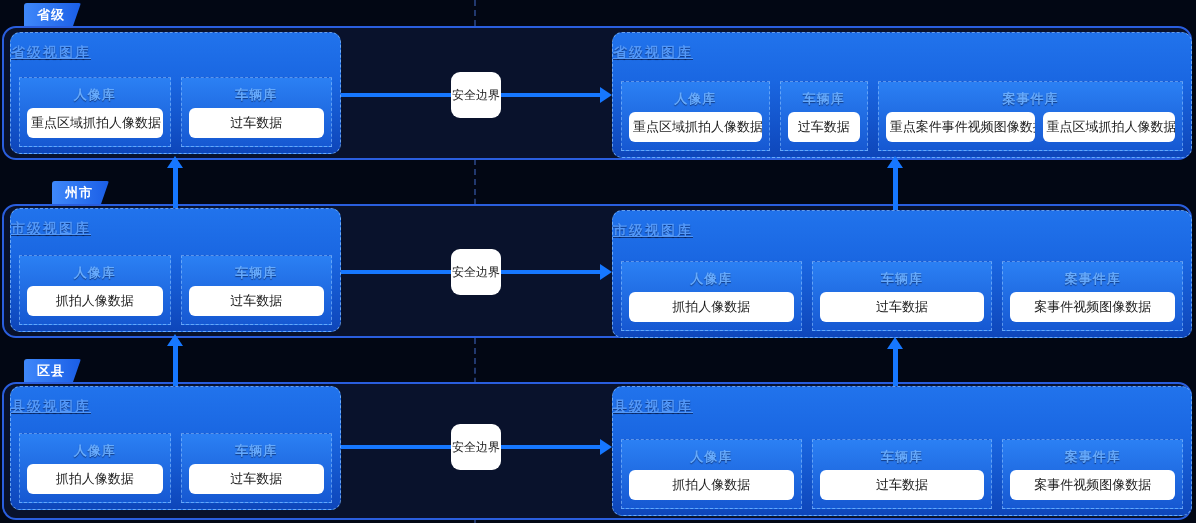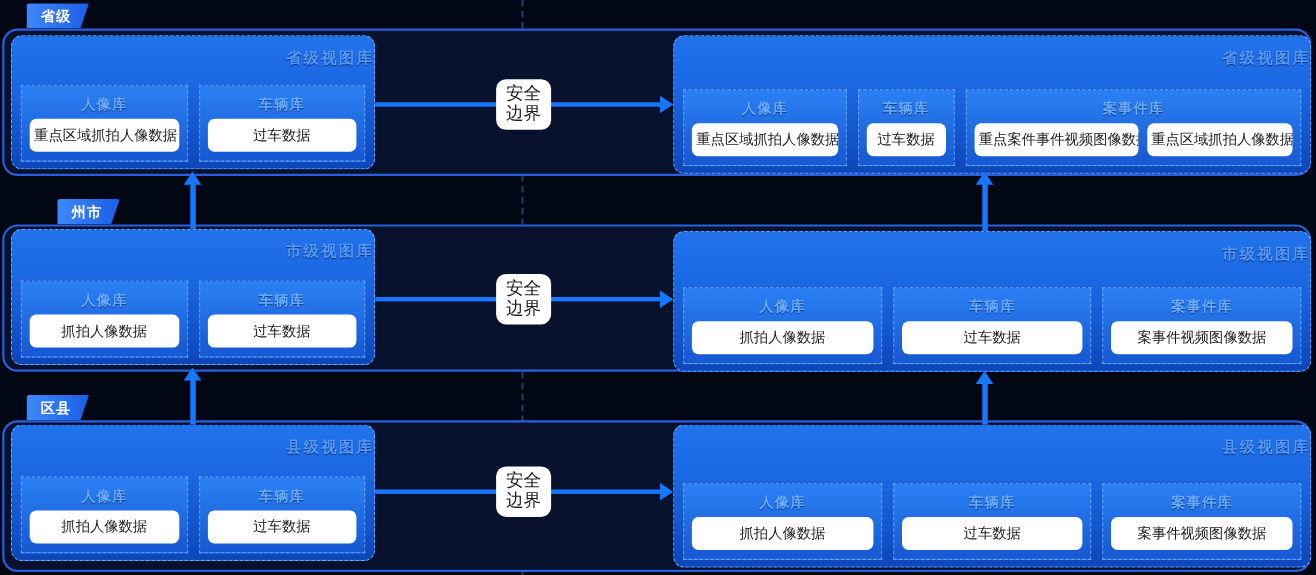--- a/index.html
+++ b/index.html
@@ -12,22 +12,22 @@
                  border:2px solid #2a5ede;border-radius:14px;background:#09122c;z-index:2;}
   
   .row-tab{position:absolute;left:24px;height:23px;line-height:23px;padding:0 16px 0 13px;
            background:linear-gradient(90deg,#3f88fa,#1a5ee6);color:#fff;font-weight:bold;
            font-size:13px;letter-spacing:1px;z-index:4;border-radius:3px 2px 0 0;
            clip-path:polygon(0 0,100% 0,calc(100% - 8px) 100%,0 100%);}
   
   .mainbox{position:absolute;box-sizing:border-box;border-radius:10px;
            background:linear-gradient(180deg,#2173ec 0%,#1a67e2 38%,#0e46ba 100%);
            border:1px dashed rgba(140,195,255,.7);z-index:3;}
-  .mainbox .title{text-align:right;font-size:14px;font-weight:bold;color:#5398f8;
-                  letter-spacing:2px;margin-top:11px;text-shadow:0 1px 1px rgba(4,14,50,.6);}
+  .mainbox .title{text-align:left;font-size:14px;font-weight:bold;color:#5398f8;
+                  letter-spacing:2px;margin-top:11px;text-shadow:0 1px 1px rgba(4,14,50,.6);text-decoration:underline;}
   .cols{position:absolute;left:8px;right:8px;bottom:6px;display:flex;gap:10px;}
   .subbox{flex:1 1 0;position:relative;height:70px;box-sizing:border-box;border-radius:0;
           background:linear-gradient(180deg,#2b80f4 0%,#1658d2 100%);
           border:1px dashed rgba(150,200,255,.55);}
   .sublabel{text-align:center;font-size:13px;font-weight:bold;color:#66aafc;
             letter-spacing:1px;margin-top:8px;text-shadow:0 1px 1px rgba(4,14,50,.55);}
   .items{position:absolute;left:7px;right:7px;bottom:8px;display:flex;gap:8px;font-family:Liberation Serif, serif;}
   .white-item{flex:1 1 0;background:#fff;border-radius:6px;height:30px;line-height:30px;
               text-align:center;font-size:13px;color:#1a1a1a;white-space:nowrap;
               padding:0 4px;overflow:hidden;}
@@ -38,22 +38,22 @@
   .harrow{position:absolute;height:4px;background:#1677ff;z-index:5;}
   .harrow .head{position:absolute;right:-11px;top:-6px;width:0;height:0;
                 border-left:12px solid #1677ff;border-top:8px solid transparent;
                 border-bottom:8px solid transparent;}
   .varrow{position:absolute;width:5px;background:#1677ff;z-index:5;}
   .varrow .head{position:absolute;top:-11px;left:-6px;width:0;height:0;
                 border-bottom:12px solid #1677ff;border-left:8px solid transparent;
                 border-right:8px solid transparent;}
   
   .boundary{position:absolute;width:50px;height:46px;background:#fff;border-radius:9px;
-            display:flex;flex-direction:column;align-items:center;justify-content:center;
-            font-size:16px;color:#1c1c1c;line-height:18px;z-index:6;}
+            display:flex;flex-direction:row;align-items:center;justify-content:center;
+            font-size:12px;color:#1c1c1c;line-height:18px;z-index:6;}
 </style>
 </head>
 <body>
 
 <div class="canvas">
 
   <div class="vline"></div>
 
   <div class="row-container" style="top:26px;height:134px;"></div>
   <div class="row-tab" style="top:3px;">省级</div>

